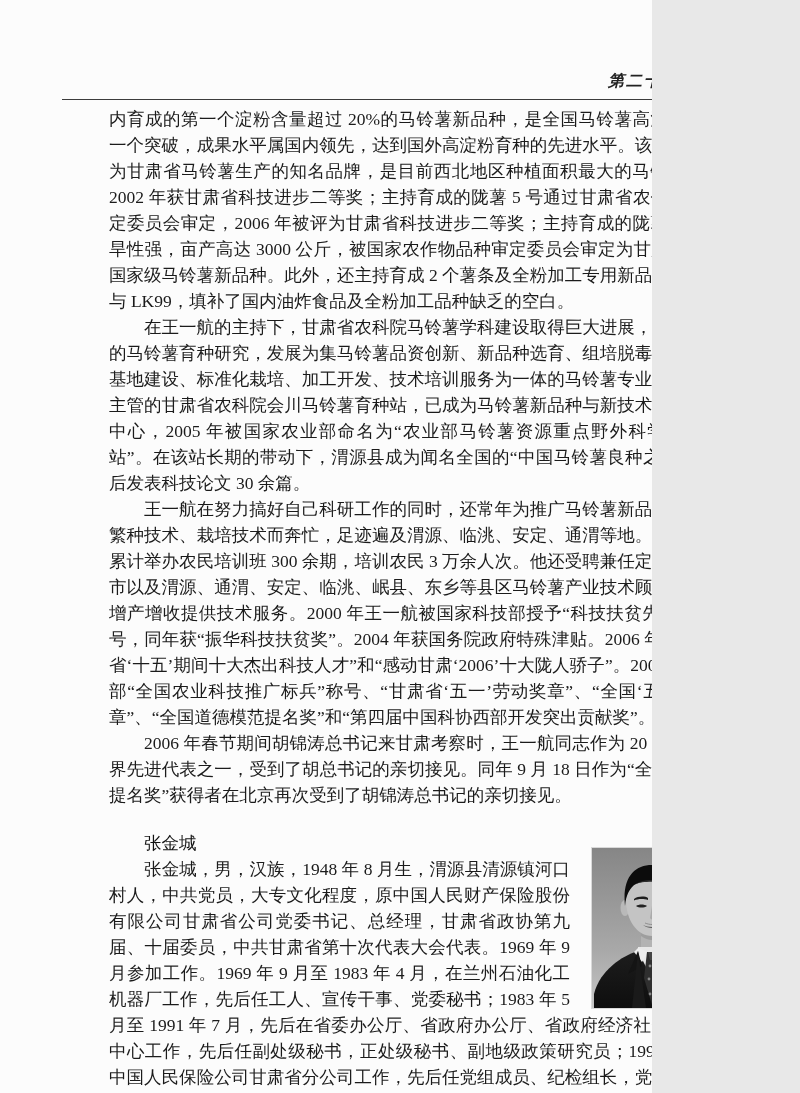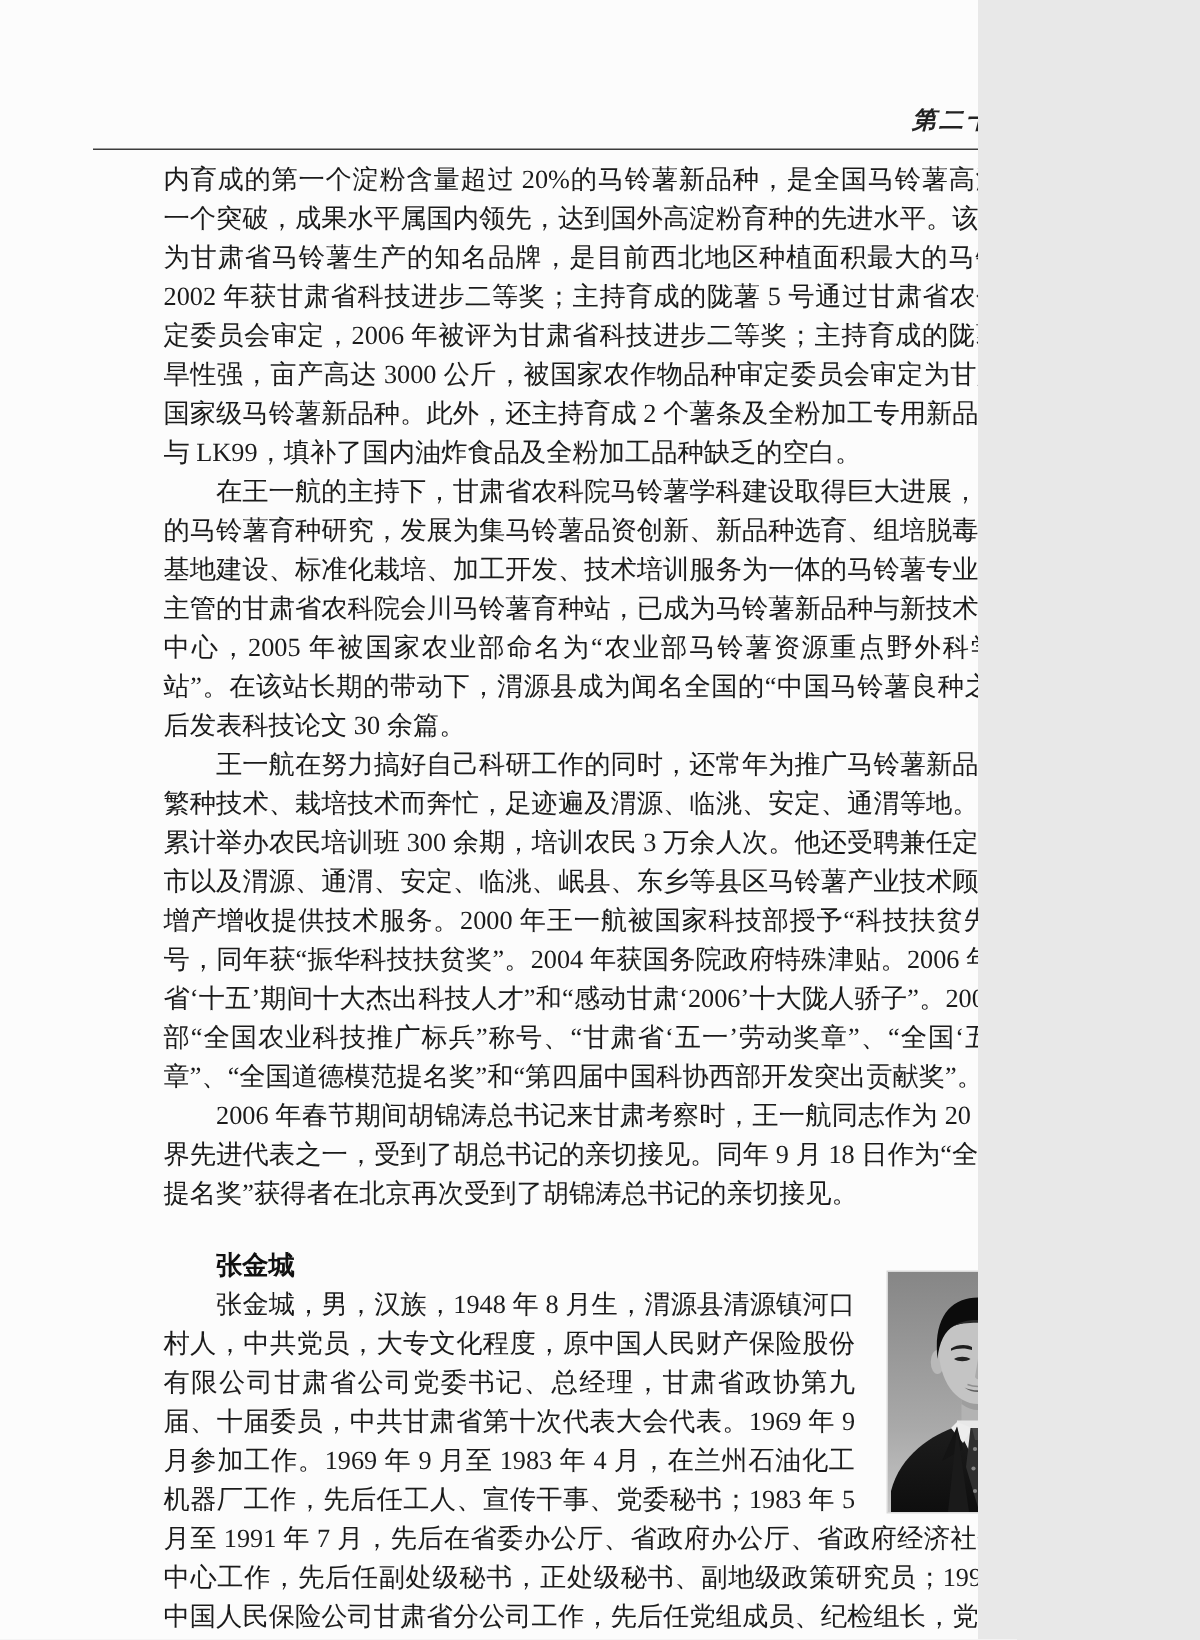--- a/index.html
+++ b/index.html
@@ -42,21 +42,21 @@
   }
   p.para {
     margin: 0;
     text-indent: 2em;
   }
   p.para.no-indent { text-indent: 0; }
   .bio-heading {
     margin: 22px 0 0 0;
     padding-left: 2em;
     font-family: "Liberation Sans", "DejaVu Sans", sans-serif;
-    font-weight: bold;
+    font-weight: normal;
     font-size: 17.5px;
     line-height: 26px;
     color: #111;
   }
   .bio-block {
     margin: 0;
     text-align: justify;
   }
   .portrait {
     float: right;

